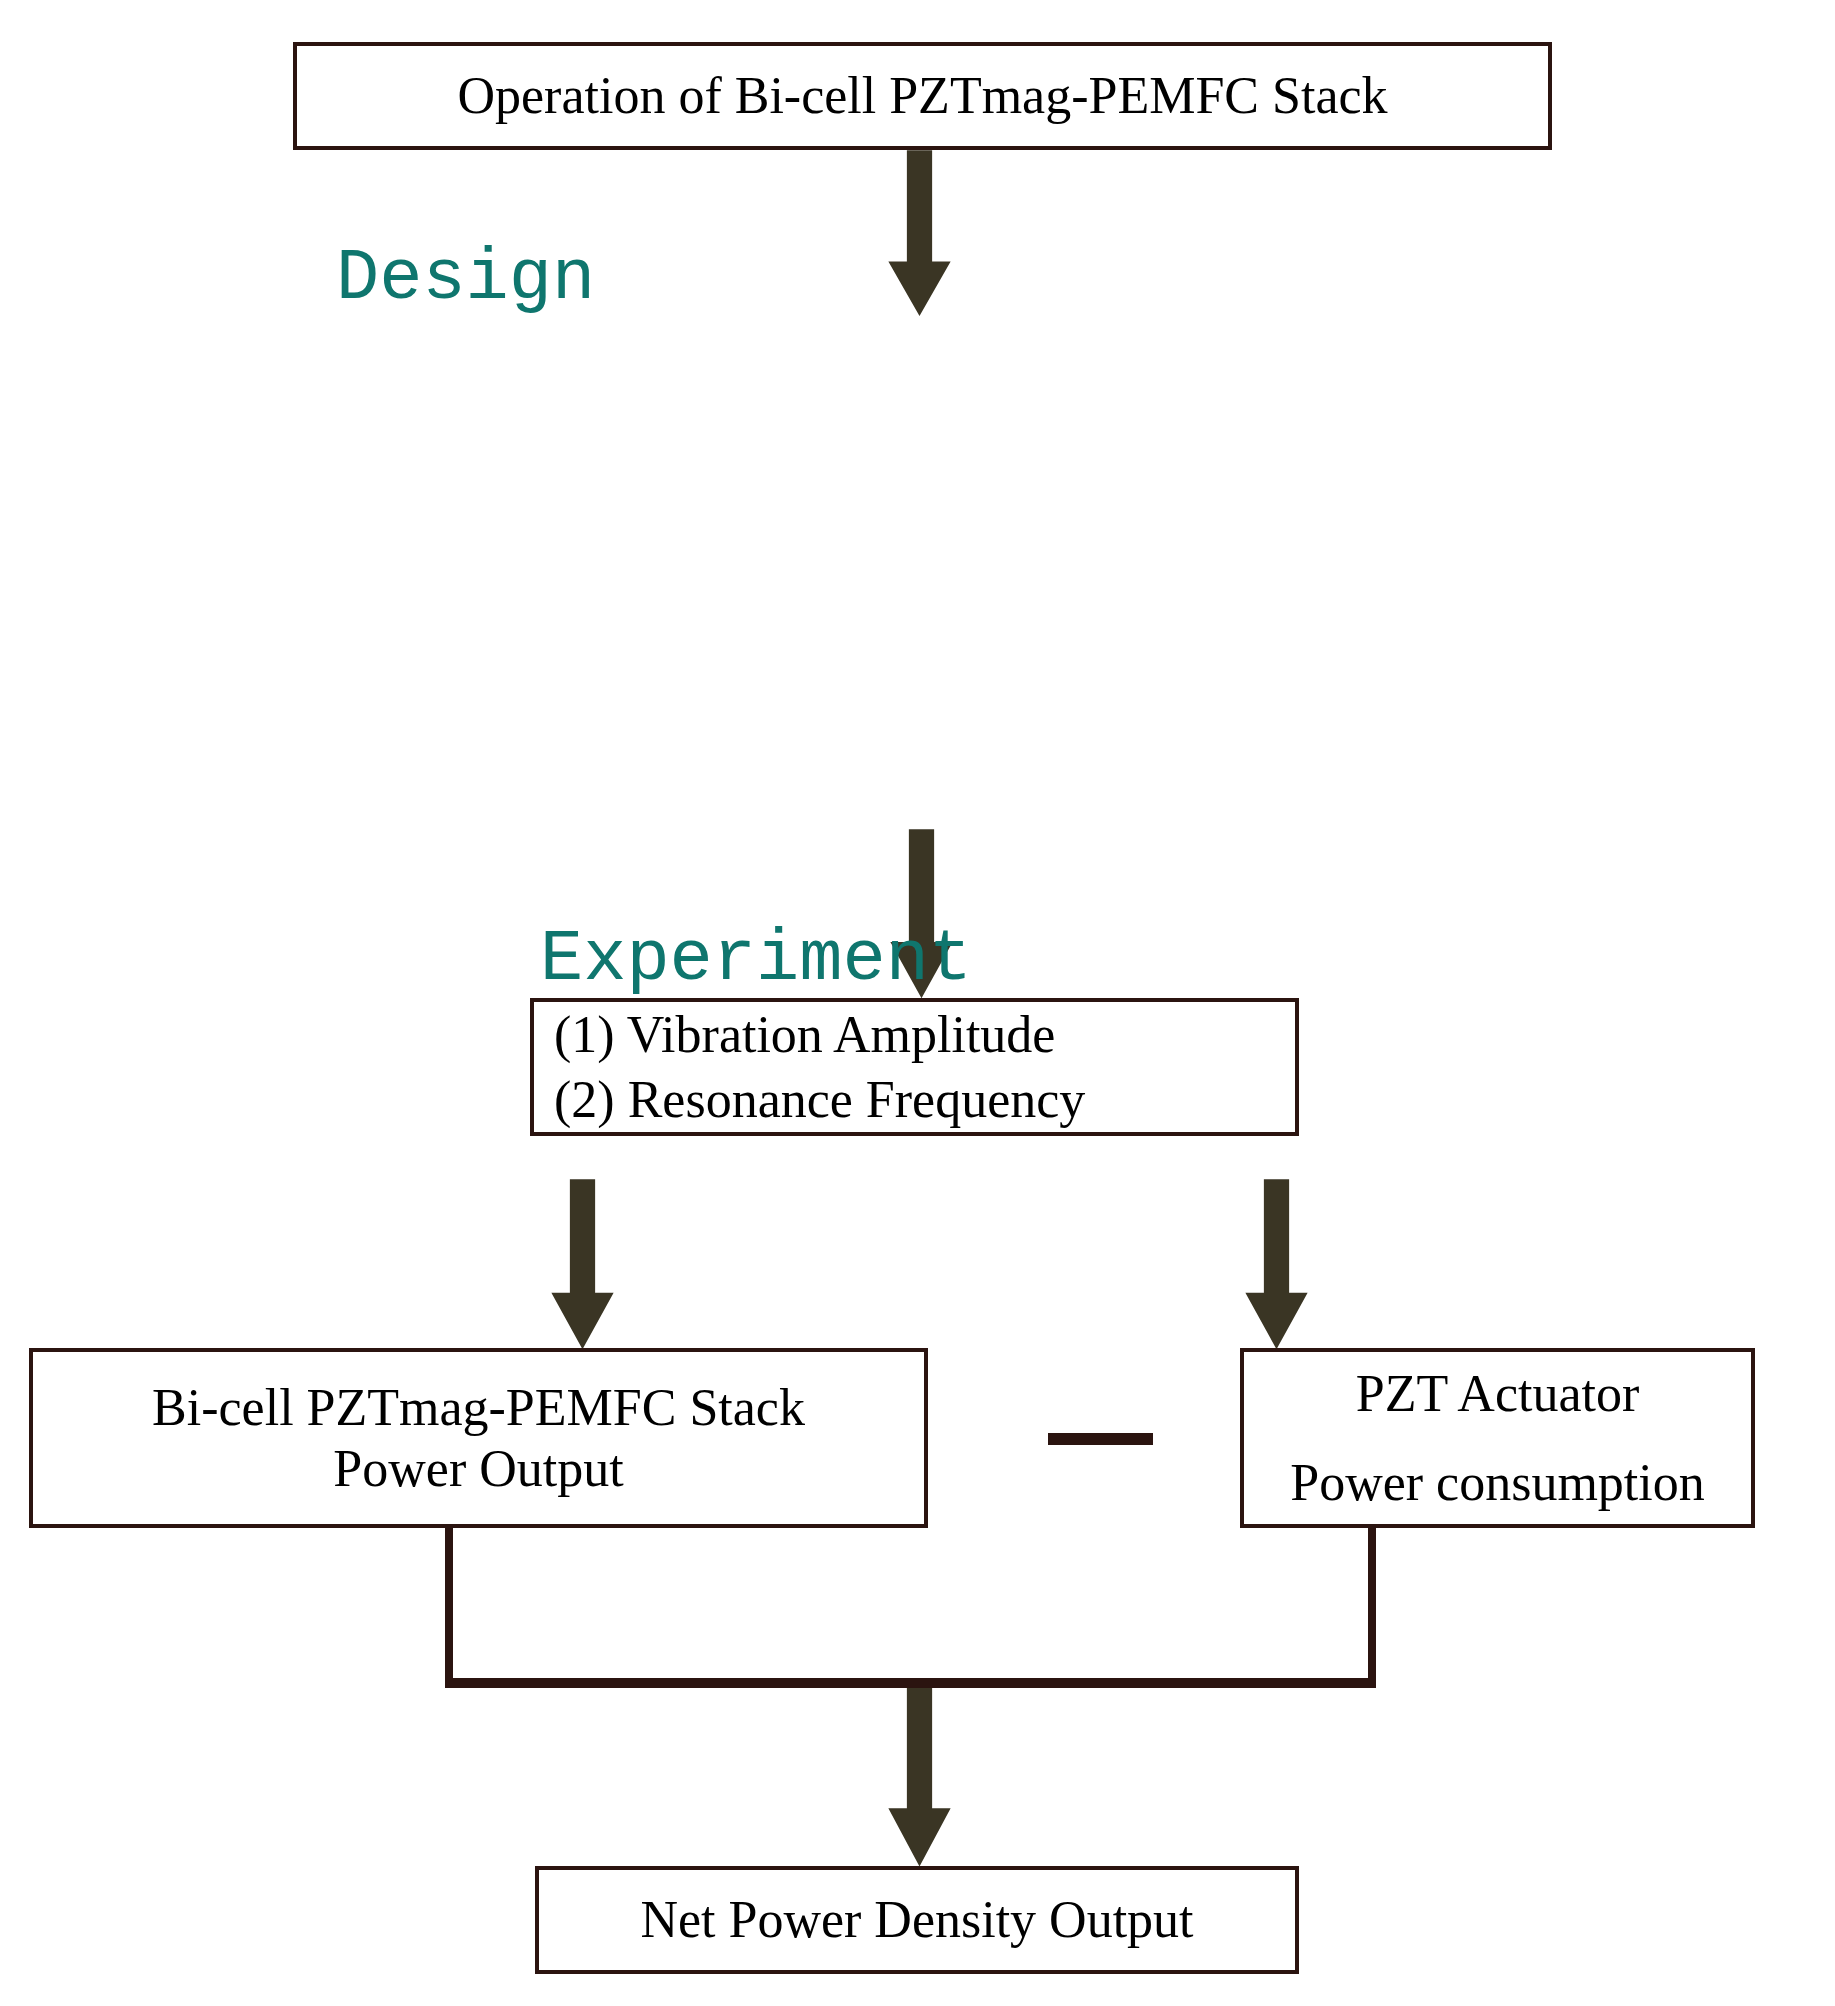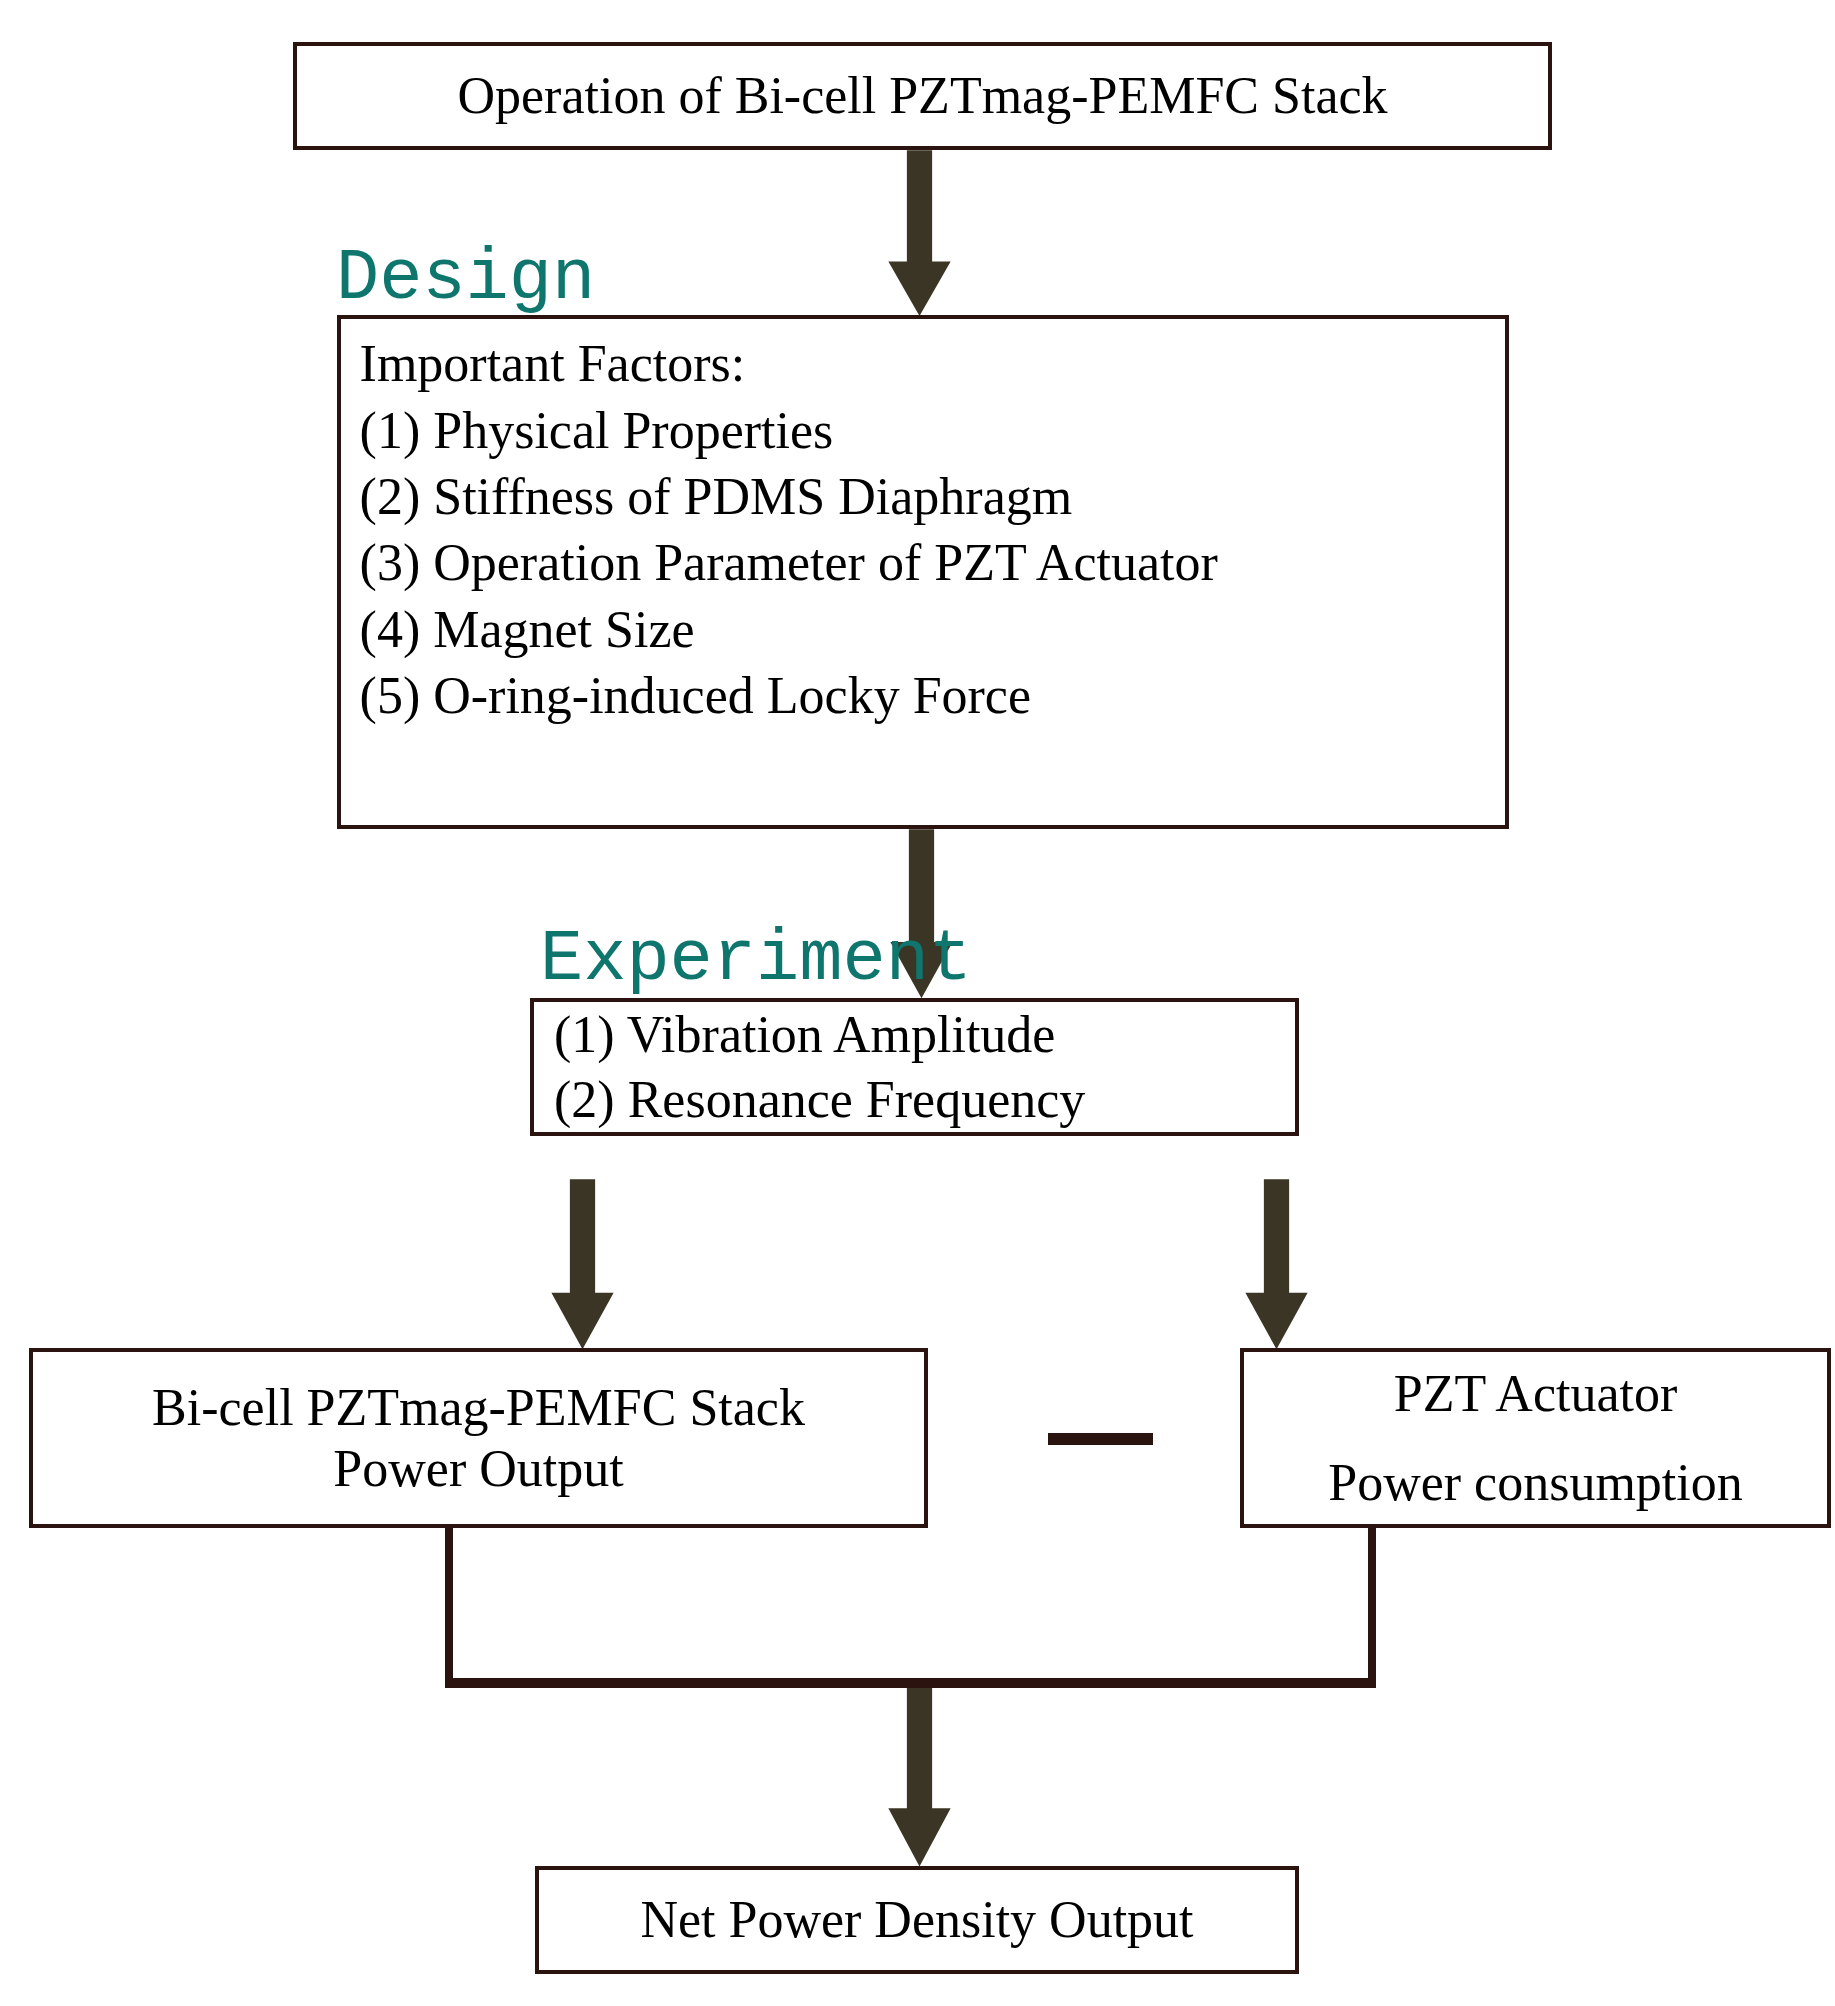--- a/index.html
+++ b/index.html
@@ -59,21 +59,21 @@
     font-size: 52px;
     padding-left: 20px;
     align-items: flex-start;
   }
   #node-experiment .line { margin: 1.7px 0; }
   #node-stack-output {
     left: 29px; top: 1348px; width: 899px; height: 180px;
     font-size: 52px;
   }
   #node-pzt-consumption {
-    left: 1240px; top: 1348px; width: 591px; height: 180px;
+    left: 1240px; top: 1348px; width: 515px; height: 180px;
     font-size: 52px;
     gap: 28px;
   }
   #node-net-power {
     left: 535px; top: 1866px; width: 764px; height: 108px;
     font-size: 52px;
   }
 
   
   .caption {
@@ -125,28 +125,20 @@
   </div>
 
   <div class="arrow" id="arrow-structure-to-factors" style="left:885px; top:150px; width:69px; height:169px;">
     <svg width="69" height="169" viewBox="0 0 82 200">
       <polygon points="26,0 56,0 56,132 78,132 41,197 4,132 26,132" fill="#3a3524"></polygon>
     </svg>
   </div>
 
   <div class="caption" id="caption-design">Design</div>
 
-  <div class="node left" id="node-factors">
-    <span class="line">Important Factors:</span>
-    <span class="line">(1) Physical Properties</span>
-    <span class="line">(2) Stiffness of PDMS Diaphragm</span>
-    <span class="line">(3) Operation Parameter of PZT Actuator</span>
-    <span class="line">(4) Magnet Size</span>
-    <span class="line">(5) O-ring-induced Locky Force</span>
-  </div>
 
   <div class="arrow" id="arrow-factors-to-experiment" style="left:887px; top:829px; width:69px; height:172px;">
     <svg width="69" height="172" viewBox="0 0 82 204">
       <polygon points="26,0 56,0 56,134 78,134 41,201 4,134 26,134" fill="#3a3524"></polygon>
     </svg>
   </div>
 
   <div class="caption" id="caption-experiment">Experiment</div>
 
   <div class="node left" id="node-experiment">

